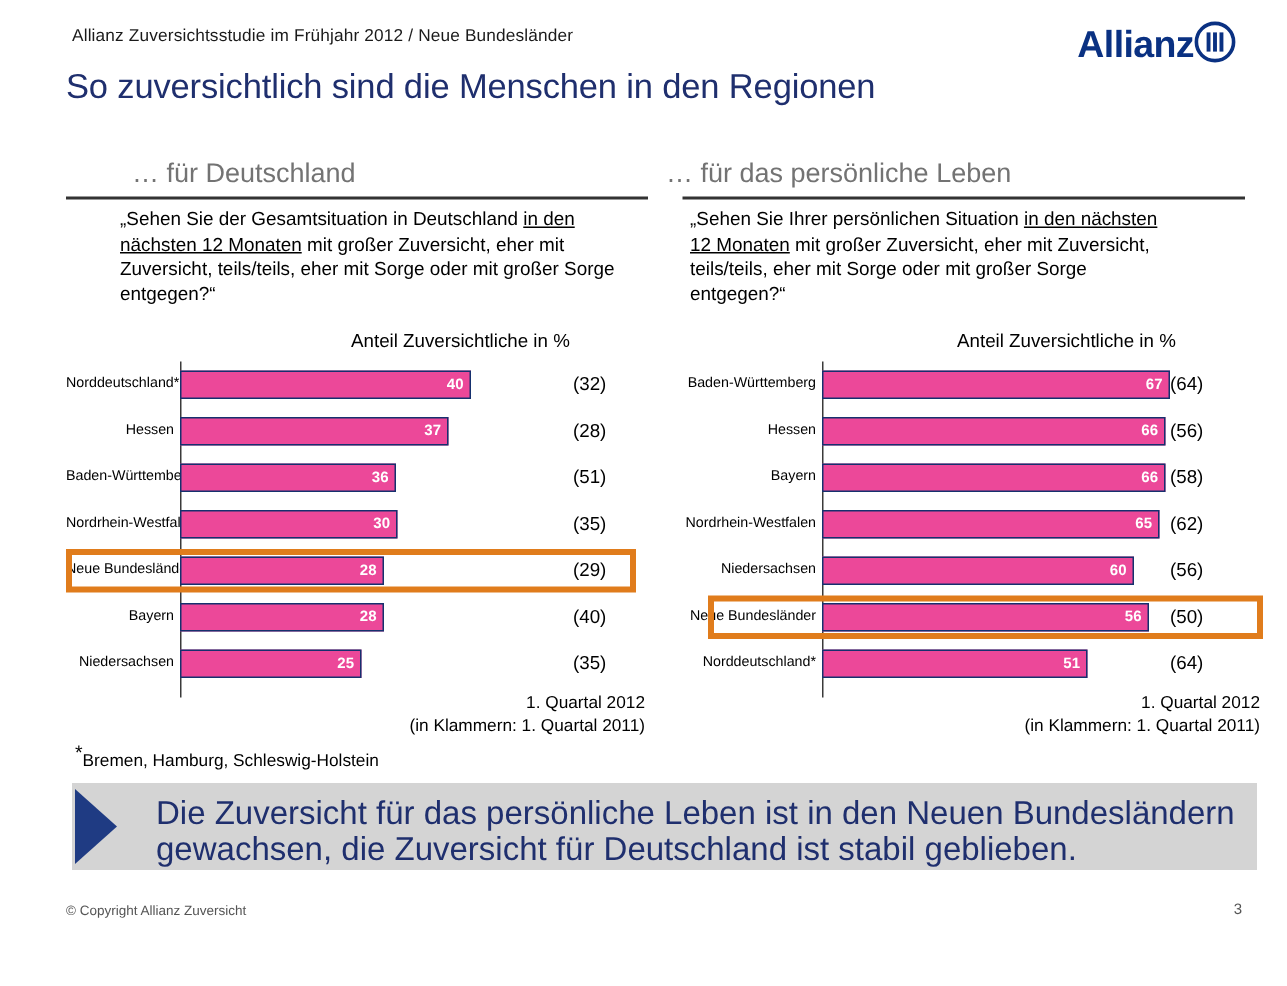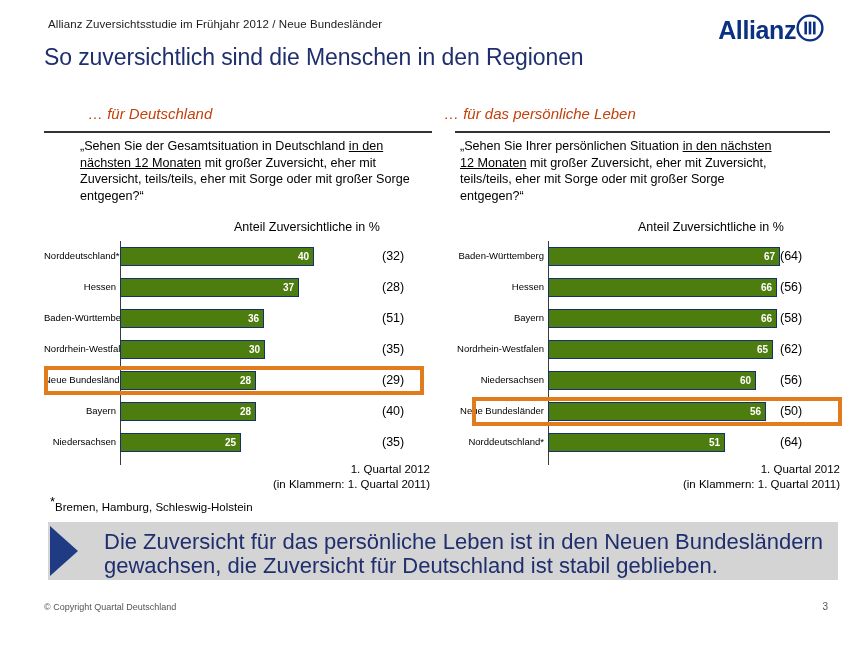--- a/index.html
+++ b/index.html
@@ -50,24 +50,23 @@
     font-size: 23px;
     color: #1f2f6e;
     letter-spacing: -0.1px;
     white-space: nowrap;
   }
 
   
   .col-head {
     position: absolute;
     top: 105px;
-    font-size: 15px;
-    color: #c2410c;
-    white-space: nowrap;
-    font-style: italic;
+    font-size: 18px;
+    color: #737373;
+    white-space: nowrap;
   }
   #col-head-left  { left: 88px; }
   #col-head-right { left: 444px; }
 
   .rule {
     position: absolute;
     top: 131px;
     height: 0;
     border-top: 2px solid #333333;
   }
@@ -129,21 +128,21 @@
     line-height: 30px;
     text-align: right;
     font-size: 9.5px;
     color: #000;
     white-space: nowrap;
   }
   .bar {
     position: absolute;
     top: 6px;
     height: 19px;
-    background: #4d7c0f;
+    background: #ec4899;
     border: 1px solid #15306e;
     box-sizing: border-box;
   }
   .bar-value {
     position: absolute;
     right: 4px;
     top: 0;
     height: 17px;
     line-height: 17px;
     font-size: 10px;
@@ -394,14 +393,14 @@
     <svg width="46" height="58" viewBox="0 0 46 58">
       <path d="M2 4 L30 29 L2 54 Z" fill="#1f3b83"></path>
     </svg>
   </span>
   <div id="banner-text">
     <div>Die Zuversicht für das persönliche Leben ist in den Neuen Bundesländern</div>
     <div>gewachsen, die Zuversicht für Deutschland ist stabil geblieben.</div>
   </div>
 </div>
 
-<div id="copyright">© Copyright Quartal Deutschland</div>
+<div id="copyright">© Copyright Allianz Zuversicht</div>
 <div id="page-number">3</div>
 
 </body></html>

